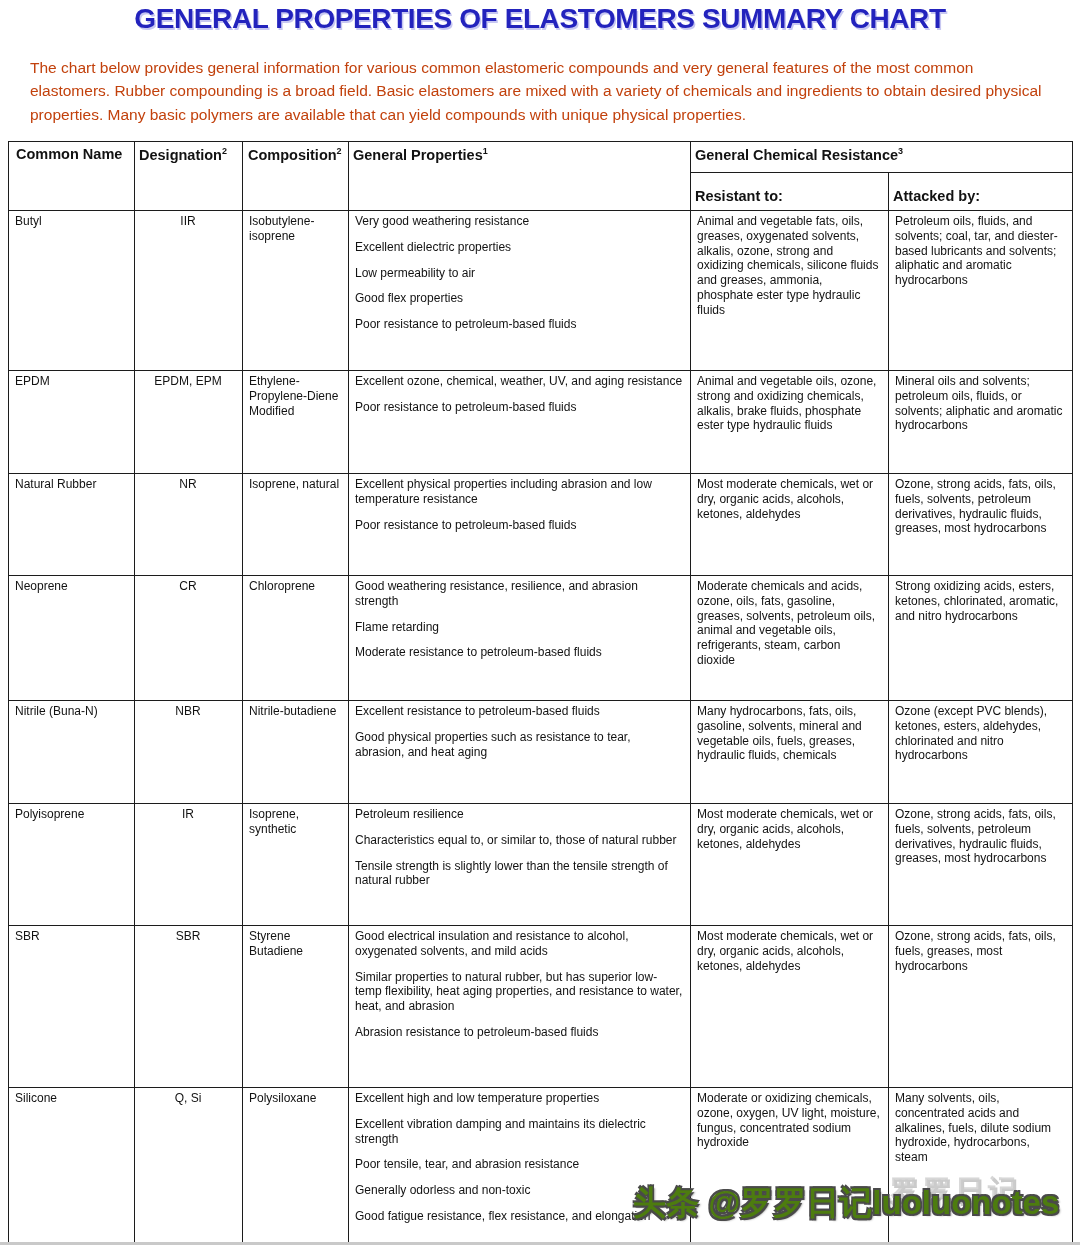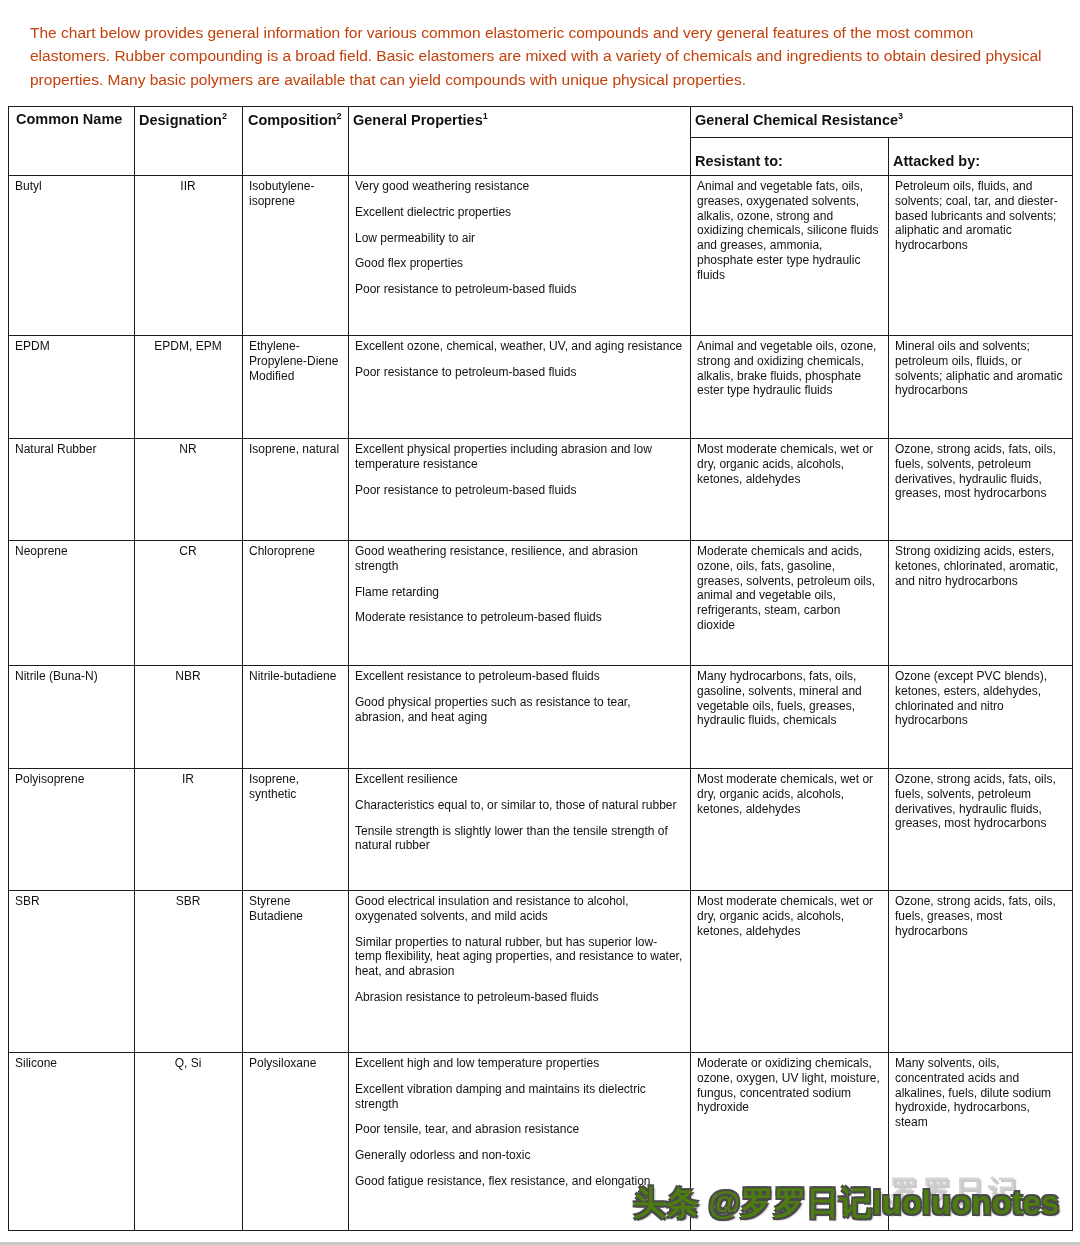--- a/index.html
+++ b/index.html
@@ -58,20 +58,21 @@
   }
   .bottom-strip {
     position:absolute; left:0; bottom:0; width:100%; height:3px; background:#c9c9c9;
   }
 </style>
 </head>
 <body>
 
 <div class="page">
 
+  <div class="title">GENERAL PROPERTIES OF ELASTOMERS SUMMARY CHART</div>
 
   <p class="intro">The chart below provides general information for various common elastomeric compounds and very general features of the most common elastomers.  Rubber compounding is a broad field.  Basic elastomers are mixed with a variety of chemicals and ingredients to obtain desired physical properties.  Many basic polymers are available that can yield compounds with unique physical properties.</p>
 
   <table class="elastomers">
     <colgroup>
       <col style="width:126px">
         <col style="width:108px">
         <col style="width:106px">
       <col style="width:342px">
         <col style="width:198px">
@@ -148,21 +149,21 @@
             <p class="prop">Good physical properties such as resistance to tear, abrasion, and heat aging</p>
           </td>
       <td>Many hydrocarbons, fats, oils, gasoline, solvents, mineral and vegetable oils, fuels, greases, hydraulic fluids, chemicals</td>
       <td>Ozone (except PVC blends), ketones, esters, aldehydes, chlorinated and nitro hydrocarbons</td>
     </tr>
         <tr>
       <td>Polyisoprene</td>
       <td class="center">IR</td>
       <td>Isoprene, synthetic</td>
       <td>
-            <p class="prop">Excellent resilience</p>
+            <p class="prop">Petroleum resilience</p>
             <p class="prop">Characteristics equal to, or similar to, those of natural rubber</p>
             <p class="prop">Tensile strength is slightly lower than the tensile strength of natural rubber</p>
           </td>
       <td>Most moderate chemicals, wet or dry, organic acids, alcohols, ketones, aldehydes</td>
       <td>Ozone, strong acids, fats, oils, fuels, solvents, petroleum derivatives, hydraulic fluids, greases, most hydrocarbons</td>
     </tr>
         <tr>
       <td>SBR</td>
       <td class="center">SBR</td>
       <td>Styrene Butadiene</td>

